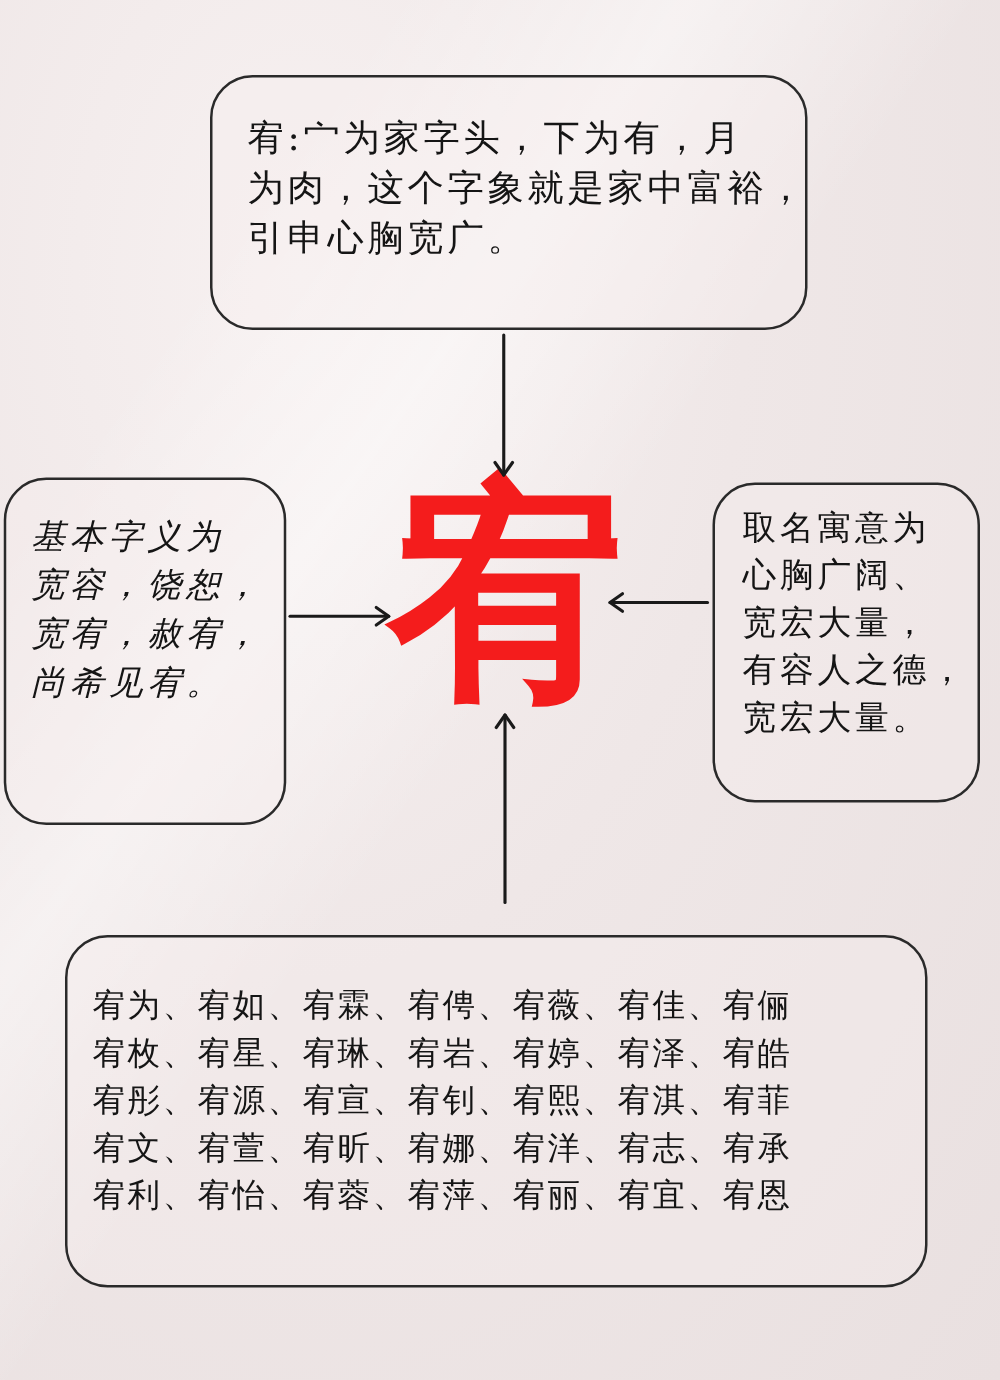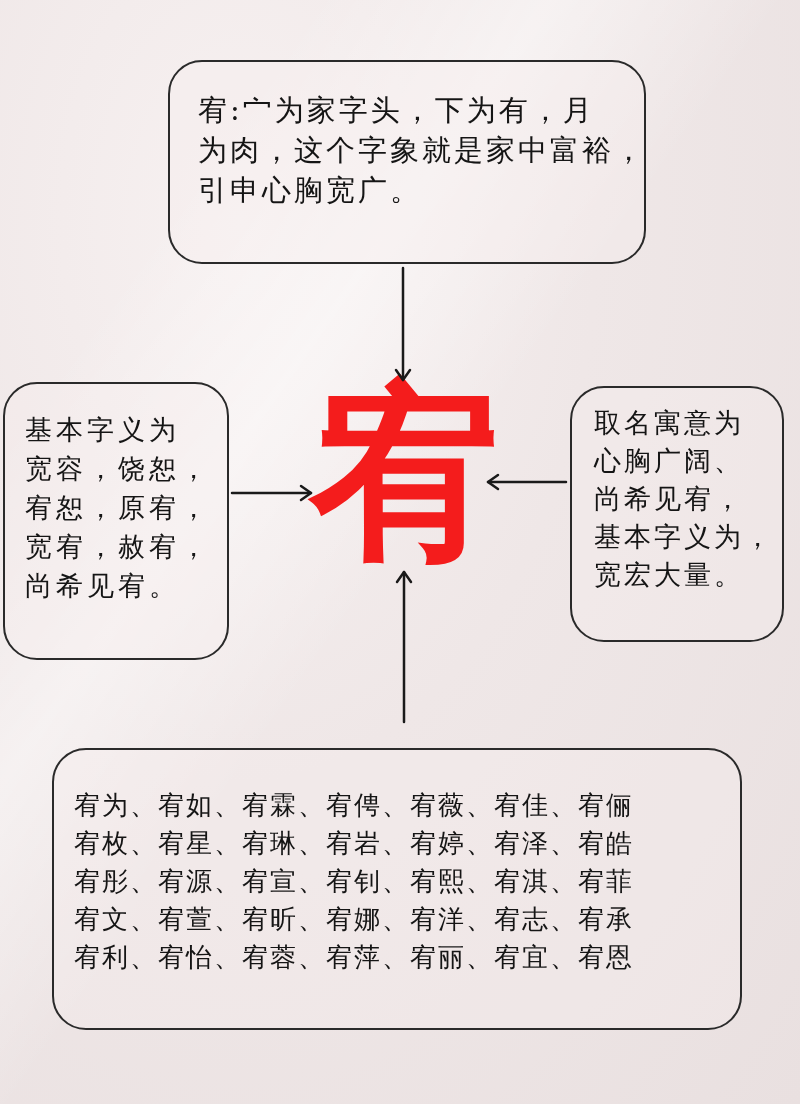--- a/index.html
+++ b/index.html
@@ -20,21 +20,21 @@
       border-radius: 34px;
       box-sizing: border-box;
       background: rgba(245,238,238,0.35);
     }
     .box-top { left: 168px; top: 60px; width: 478px; height: 204px; padding: 28px 0 0 28px; }
     .box-left { left: 3px; top: 382px; width: 226px; height: 278px; padding: 26px 0 0 20px; }
     .box-right { left: 570px; top: 386px; width: 214px; height: 256px; padding: 16px 0 0 22px; }
     .box-bottom { left: 52px; top: 748px; width: 690px; height: 282px; padding: 36px 0 4px 20px; }
     .text-lines div { white-space: pre; }
     .box-top .text-lines div { font-size: 29px; line-height: 40px; letter-spacing: 3px; }
-    .box-left .text-lines div { font-size: 27px; line-height: 39px; letter-spacing: 4px; }
+    .box-left .text-lines div { font-size: 27px; line-height: 39px; letter-spacing: 4px; font-style: italic; }
     .box-right .text-lines div { font-size: 27px; line-height: 38px; letter-spacing: 3px; }
     .box-bottom .text-lines div { font-size: 26px; line-height: 38px; letter-spacing: 2px; }
     .center-char {
       position: absolute; left: 300px; top: 372px; width: 210px; height: 200px;
       font-size: 190px; line-height: 200px; text-align: center;
       font-weight: bold; font-family: "DejaVu Serif", "Liberation Serif", serif;
     }
     svg.arrows { position: absolute; left: 0; top: 0; }
   </style>
 </head>
@@ -47,32 +47,31 @@
     <div>宥:宀为家字头，下为有，月</div>
     <div>为肉，这个字象就是家中富裕，</div>
     <div>引申心胸宽广。</div>
   </div>
 </div>
 
 <div class="box box-left">
   <div class="text-lines">
     <div>基本字义为</div>
     <div>宽容，饶恕，</div>
-    <div>宥恕，原宥，</div>
     <div>宽宥，赦宥，</div>
     <div>尚希见宥。</div>
   </div>
 </div>
 
 <div class="box box-right">
   <div class="text-lines">
     <div>取名寓意为</div>
     <div>心胸广阔、</div>
-    <div>尚希见宥，</div>
-    <div>基本字义为，</div>
+    <div>宽宏大量，</div>
+    <div>有容人之德，</div>
     <div>宽宏大量。</div>
   </div>
 </div>
 
 <div class="box box-bottom">
   <div class="text-lines">
     <div>宥为、宥如、宥霖、宥俜、宥薇、宥佳、宥俪</div>
     <div>宥枚、宥星、宥琳、宥岩、宥婷、宥泽、宥皓</div>
     <div>宥彤、宥源、宥宣、宥钊、宥熙、宥淇、宥菲</div>
     <div>宥文、宥萱、宥昕、宥娜、宥洋、宥志、宥承</div>

